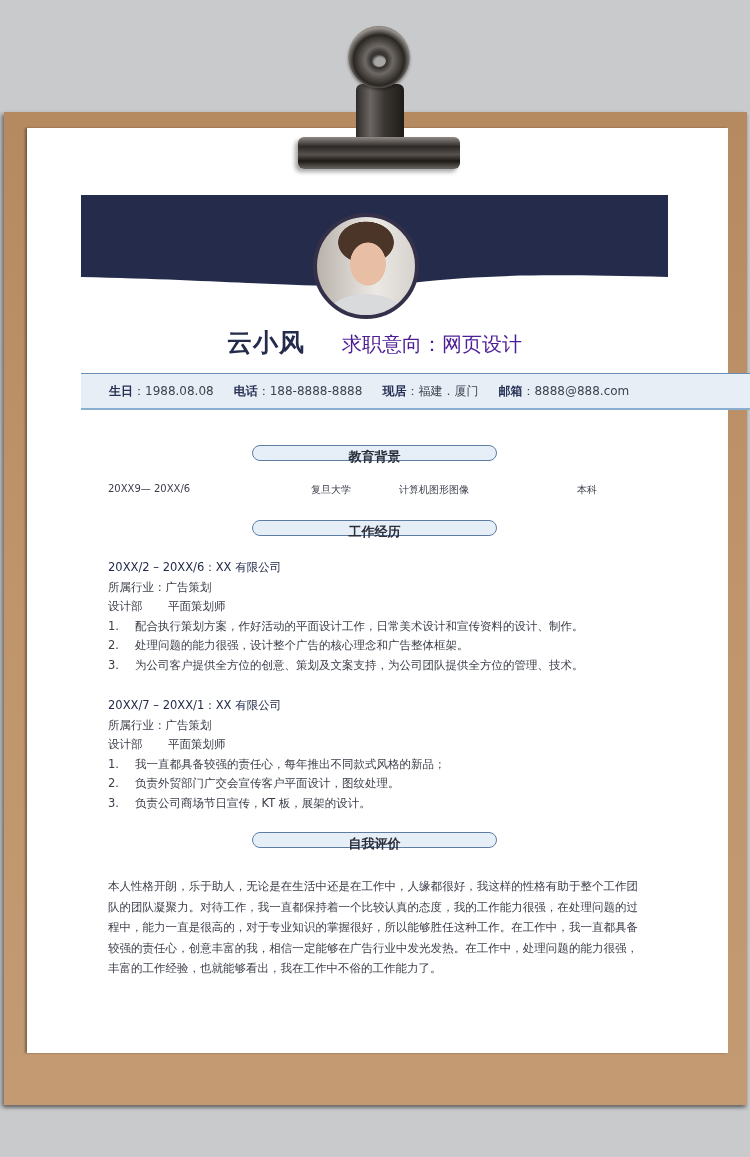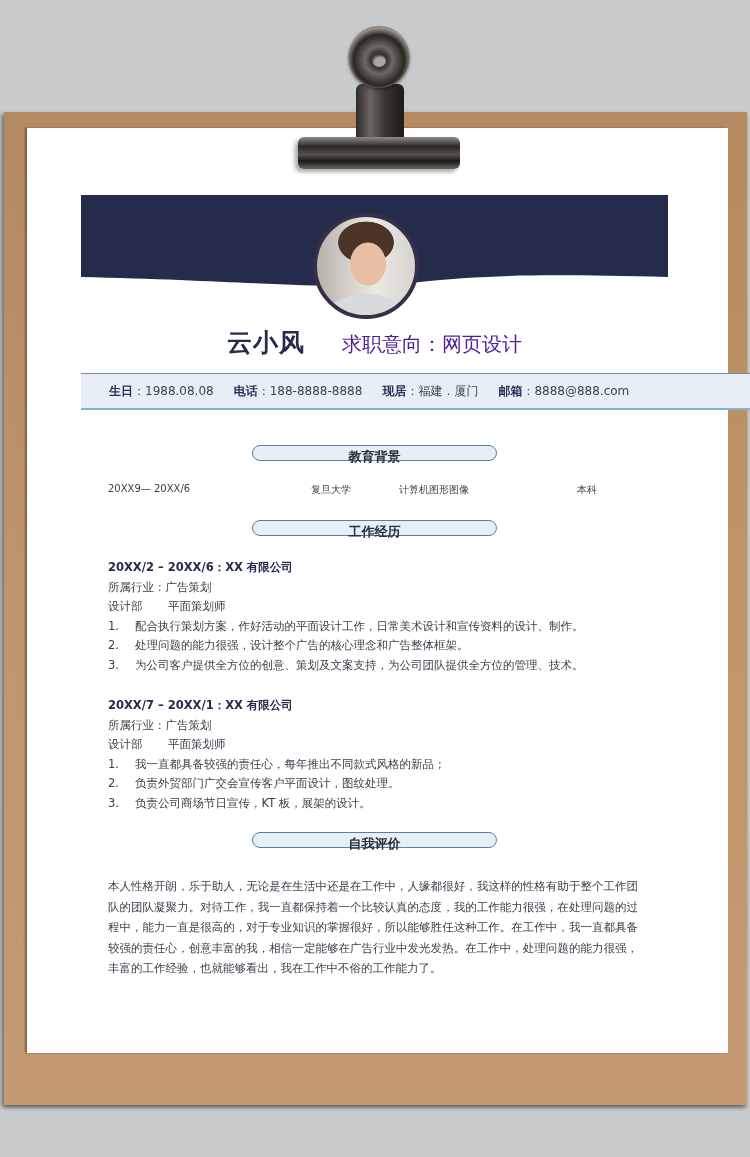--- a/index.html
+++ b/index.html
@@ -72,21 +72,21 @@
     position: absolute; left: 252px; width: 245px; height: 16px;
     border: 1.5px solid #5d7ea2; border-radius: 12px; background: #e6eef7;
     text-align: center; font-size: 13px; font-weight: bold; color: #2b2f3c; line-height: 21px;
   }
   .edu-row {
     position: absolute; left: 108px; top: 483px; width: 520px; height: 18px; font-size: 10px; color: #3a3e48;
   }
   .edu-row span { position: absolute; top: 0; white-space: nowrap; }
   .job { position: absolute; left: 108px; width: 520px; font-size: 11.5px; color: #3a3e48; }
   .job .line { height: 19.5px; line-height: 19.5px; white-space: nowrap; }
-  .job .head { font-weight: bold; color: #252c4b; }
+  .job .head { font-weight: normal; color: #252c4b; }
   .job .dept span:first-child { display: inline-block; width: 60px; }
   .job .num { display: inline-block; width: 27px; }
   .eval {
     position: absolute; left: 108px; top: 876px; width: 530px; font-size: 11.5px; color: #3a3e48;
     line-height: 20.5px; text-align: justify;
   }
 </style>
 </head>
 <body>
 

